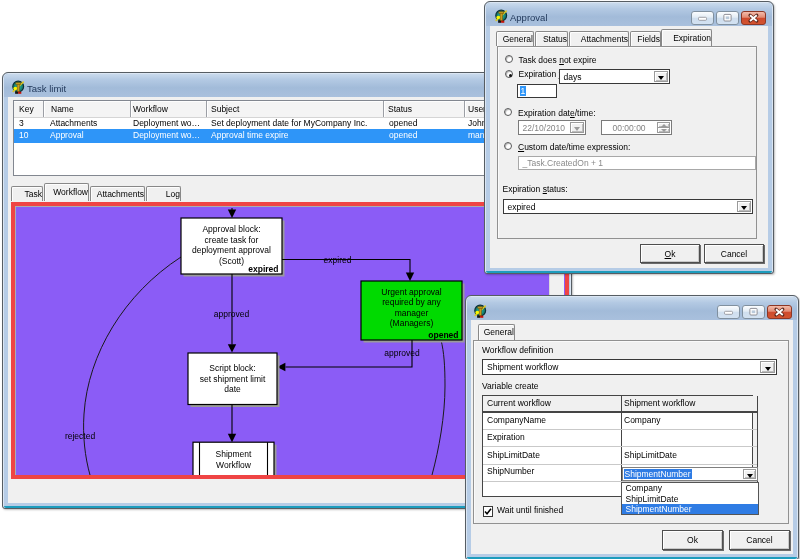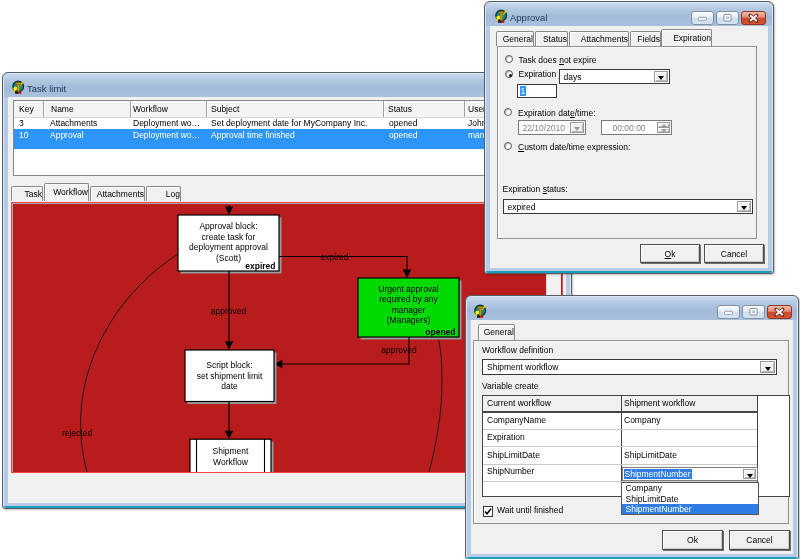--- a/index.html
+++ b/index.html
@@ -99,37 +99,37 @@
     </div>
     <div id="lvrows" style="position:absolute;left:0;top:16px;right:0;bottom:0;">
       <div style="position:absolute;left:0;top:0;right:0;height:12px;">
         <div class="lbl" style="left:5px;top:1px">3</div>
         <div class="lbl" style="left:36px;top:1px">Attachments</div>
         <div class="lbl" style="left:119px;top:1px">Deployment wo…</div>
         <div class="lbl" style="left:197px;top:1px">Set deployment date for MyCompany Inc.</div>
         <div class="lbl" style="left:375px;top:1px">opened</div>
         <div class="lbl" style="left:454px;top:1px">John</div>
       </div>
-      <div style="position:absolute;left:0;top:12px;right:0;height:20px;background:#2e95f8;color:#fff;">
+      <div style="position:absolute;left:0;top:12px;right:0;height:14px;background:#2e95f8;color:#fff;">
         <div class="lbl" style="left:5px;top:1px">10</div>
         <div class="lbl" style="left:36px;top:1px">Approval</div>
         <div class="lbl" style="left:119px;top:1px">Deployment wo…</div>
-        <div class="lbl" style="left:197px;top:1px">Approval time finished</div>
+        <div class="lbl" style="left:197px;top:1px">Approval time expire</div>
         <div class="lbl" style="left:375px;top:1px">opened</div>
         <div class="lbl" style="left:454px;top:1px">man</div>
       </div>
     </div>
   </div>
 
   <div class="tab" style="left:8px;top:113px;width:32px;height:15px;line-height:15px;">Task</div>
   <div class="tab act" style="left:41px;top:110px;width:45px;height:18px;line-height:17px;">Workflow</div>
   <div class="tab" style="left:87px;top:113px;width:55px;height:15px;line-height:15px;">Attachments</div>
   <div class="tab" style="left:143px;top:113px;width:35px;height:15px;line-height:15px;">Log</div>
 
-  <div style="position:absolute;left:8px;top:129px;width:550px;height:269px;border:1px solid #ef4444;background:#b91c1c;box-shadow:inset 1px 1px 0 #a9adb2;">
+  <div style="position:absolute;left:8px;top:129px;width:550px;height:269px;border:4px solid #ef4444;background:#8b5cf6;box-shadow:inset 1px 1px 0 #a9adb2;">
     <div style="position:absolute;right:1px;top:1px;bottom:1px;width:14px;background:#f1f1f1;border-left:1px solid #dadada;"></div>
     <svg id="diag" style="position:absolute;left:2px;top:2px;" width="534" height="267" viewBox="13 204 534 267" font-family="Liberation Sans, sans-serif" font-size="8.5" fill="#000">
 
       <line x1="228" y1="204" x2="228" y2="206.5" stroke="#000" stroke-width="1.1"></line>
       <polygon points="228,214 223.8,205.6 232.2,205.6"></polygon>
 
       <path d="M 177 253 C 120 290 84 350 80 410 C 78.5 432 81 453 86 471" fill="none" stroke="#1a1a1a" stroke-width="1"></path>
       <path d="M 437 336 C 440 348 441 362 441 382 C 441 412 435 445 428 471" fill="none" stroke="#1a1a1a" stroke-width="1"></path>
 
       <rect x="179.5" y="216.5" width="101" height="56" fill="#9a9a9a"></rect>
@@ -226,20 +226,23 @@
     <div class="lbl" style="left:4px;top:1.5px;color:#858585;margin-left:7px;">00:00:00</div>
     <div class="cbtn" style="right:1px;top:1px;width:13px;height:5.5px;">
         <div class="arr" style="left:3px;top:1.2px;border-top:none;border-bottom:3px solid #9a9a9a;border-left-width:3px;border-right-width:3px;"></div>
       </div>
     <div class="cbtn" style="right:1px;bottom:1px;width:13px;height:5.5px;">
         <div class="arr" style="left:3px;top:1.2px;border-top:3px solid #9a9a9a;border-left-width:3px;border-right-width:3px;"></div>
       </div>
   </div>
   <div class="radio" style="left:18.5px;top:140px;"></div>
   <div class="lbl" style="left:33px;top:139.5px;"><u>C</u>ustom date/time expression:</div>
+  <div class="fld" style="left:32.5px;top:153.5px;width:238.5px;height:14px;border-color:#a8a8a8;">
+    <div class="lbl" style="left:4px;top:1.5px;color:#8a8a8a;">_Task.CreatedOn + 1</div>
+  </div>
   <div class="lbl" style="left:17.5px;top:181.5px;">Expiration <u>s</u>tatus:</div>
   <div class="fld" style="left:17.5px;top:197px;width:250px;height:14.5px;">
     <div class="lbl" style="left:4px;top:1.5px;">expired</div>
     <div class="cbtn" style="right:1px;top:1px;bottom:1px;width:14px;">
         <div class="arr" style="left:3px;top:4px;"></div>
       </div>
   </div>
   <div class="btn" style="left:155px;top:242px;width:60px;height:19px;line-height:18px;"><u>O</u>k</div>
   <div class="btn" style="left:219px;top:242px;width:60px;height:19px;line-height:18px;">Cancel</div>
 </div>
@@ -258,21 +261,21 @@
   <div class="page" style="left:7px;top:44px;width:316px;height:184px;"></div>
   <div class="lbl" style="left:16px;top:49px;">Workflow definition</div>
   <div class="fld" style="left:16px;top:63px;width:295px;height:15.5px;">
     <div class="lbl" style="left:4px;top:2px;">Shipment workflow</div>
     <div class="cbtn" style="right:1px;top:1px;bottom:1px;width:15px;">
         <div class="arr" style="left:3.5px;top:4.5px;"></div>
       </div>
   </div>
   <div class="lbl" style="left:16px;top:85px;">Variable create</div>
 
-  <div style="position:absolute;left:16px;top:99px;width:308px;height:102px;background:#fff;border:1px solid #454545;box-sizing:border-box;">
+  <div style="position:absolute;left:16px;top:99px;width:271px;height:102px;background:#fff;border:1px solid #454545;box-sizing:border-box;">
     <div style="position:absolute;left:0;top:0;width:274px;height:15px;background:#f0f0f0;border-right:1px solid #454545;border-bottom:2px solid #454545;">
       <div class="lbl" style="left:4px;top:2px;">Current workflow</div>
       <div class="lbl" style="left:141px;top:2px;">Shipment workflow</div>
     </div>
     <div style="position:absolute;left:137.5px;top:0;bottom:0;width:1px;background:#454545;"></div>
     <div style="position:absolute;left:274px;top:15px;bottom:0;width:1px;background:#454545;"></div>
     <div style="position:absolute;left:0;top:32.5px;width:274px;height:1px;background:#c9c9c9;"></div>
     <div style="position:absolute;left:0;top:50px;width:274px;height:1px;background:#c9c9c9;"></div>
     <div style="position:absolute;left:0;top:67.5px;width:274px;height:1px;background:#c9c9c9;"></div>
     <div style="position:absolute;left:0;top:85px;width:274px;height:1px;background:#c9c9c9;"></div>

